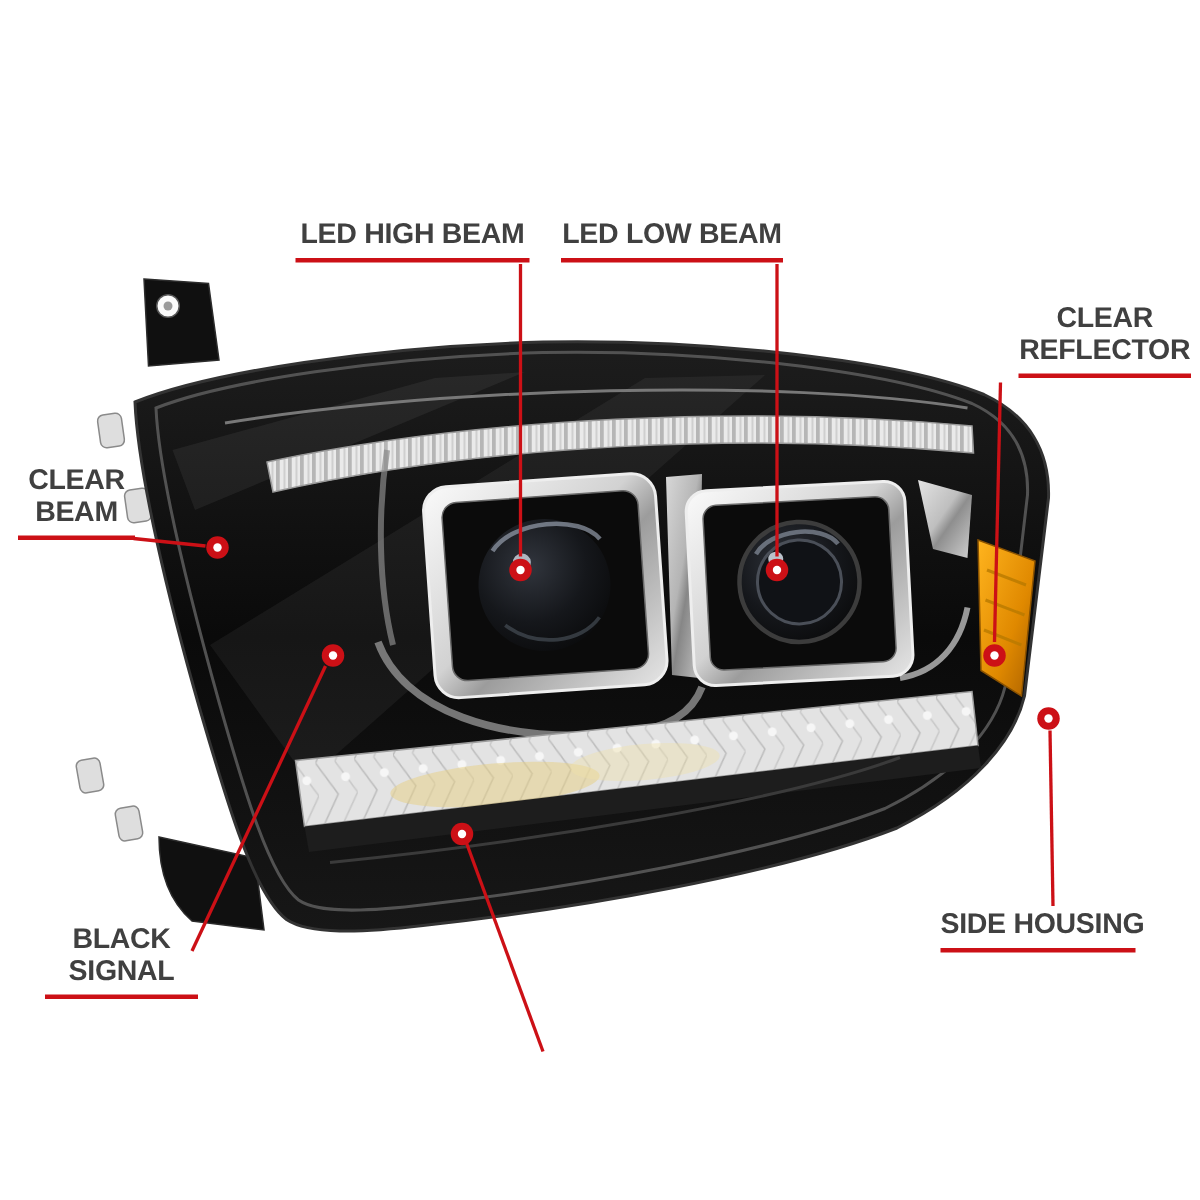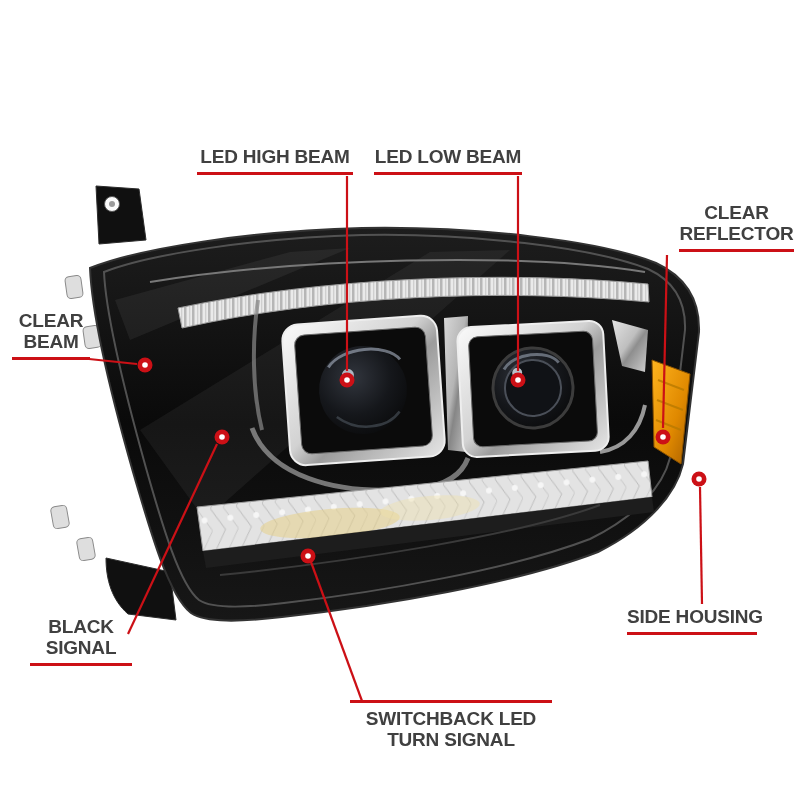--- a/index.html
+++ b/index.html
@@ -191,22 +191,18 @@
   <div class="label ul" style="left:12px;top:310px;width:78px">
     <div>CLEAR</div>
     <div>BEAM</div>
   </div>
 
   <div class="label ul" style="left:30px;top:616px;width:102px">
     <div>BLACK</div>
     <div>SIGNAL</div>
   </div>
 
-  <div class="label ol" style="left:350px;top:700px;width:202px">
-    <div>SWITCHBACK LED</div>
-    <div>TURN SIGNAL</div>
-  </div>
 
   <div class="label ul" style="left:627px;top:606px;width:130px">
     <div>SIDE HOUSING</div>
   </div>
 
 </div>
 
 </body></html>

